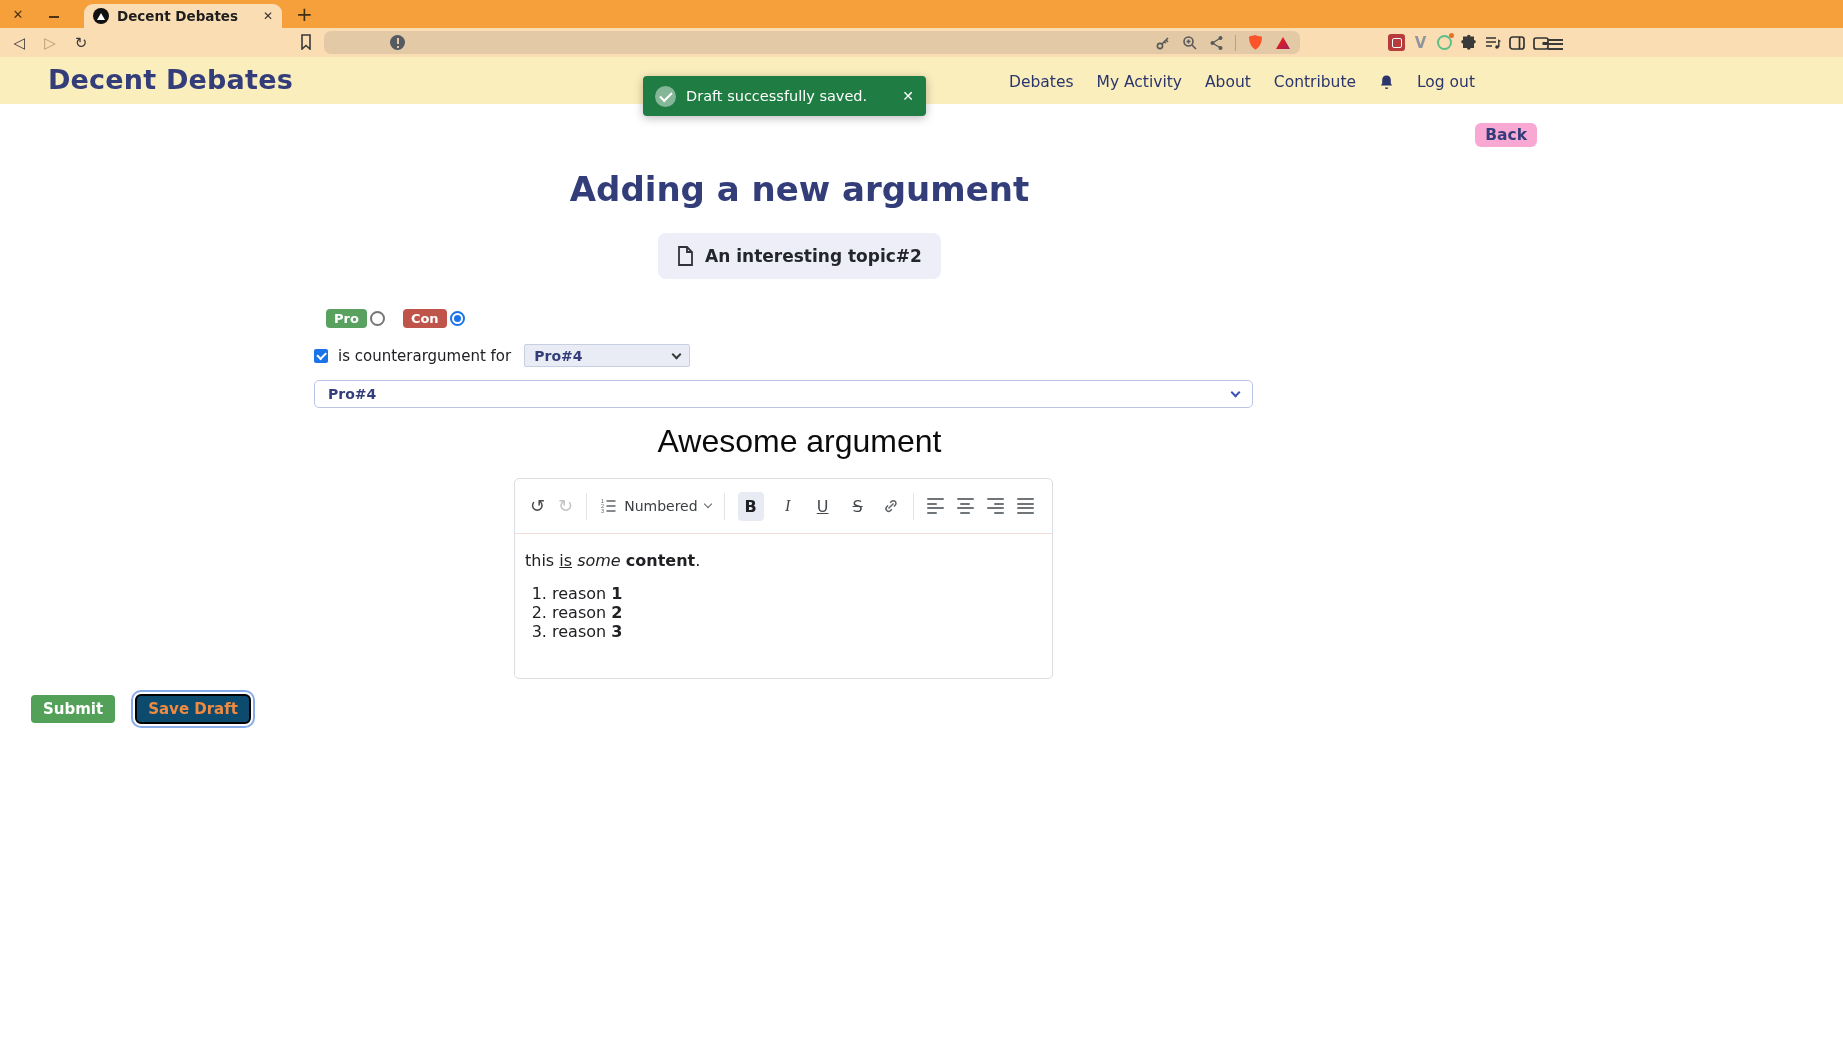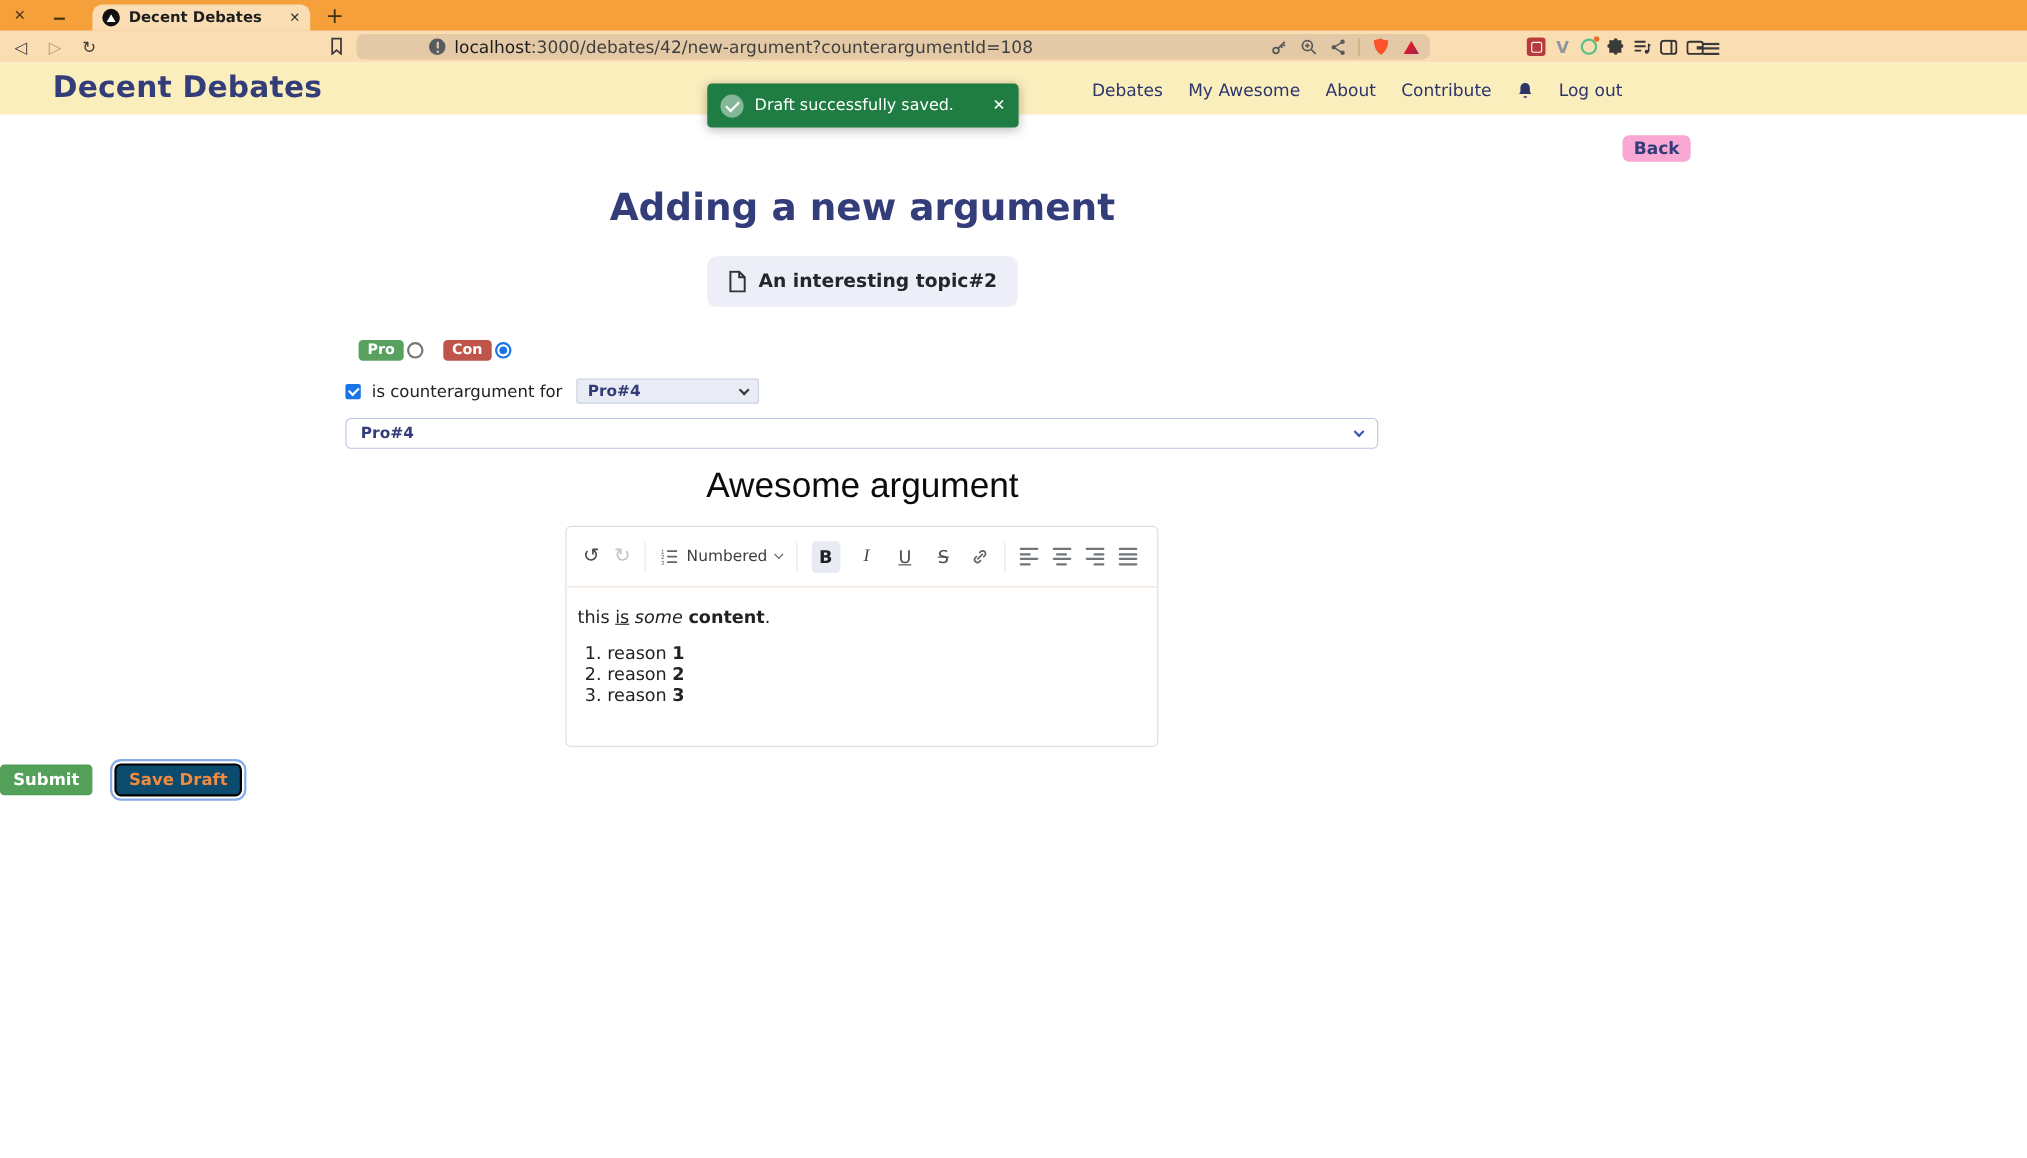--- a/index.html
+++ b/index.html
@@ -54,21 +54,21 @@
   .nav-link { font-size:15.5px; color:#2B356B; white-space:nowrap; }
 
   .toast { position:absolute; left:643px; top:19px; width:283px; height:40px; background:#1F7C42; border-radius:4px; box-shadow:0 2px 10px rgba(0,0,0,.28); display:flex; align-items:center; padding:0 12px; gap:10px; z-index:5; }
   .toast-check { width:21px; height:21px; border-radius:50%; background:rgba(255,255,255,.45); position:relative; flex:none; }
   .toast-check::after { content:""; position:absolute; left:5px; top:6px; width:10px; height:5px; border-left:2px solid #fff; border-bottom:2px solid #fff; transform:rotate(-45deg); }
   .toast-msg { color:#fff; font-size:14.5px; }
   .toast-close { margin-left:auto; color:#fff; font-size:14px; }
 
   .back-btn { position:absolute; right:306px; top:66px; background:#f9a8d4; color:#333D79; font-weight:bold; font-size:15.5px; padding:3px 10px; border-radius:6px; border:none; font-family:inherit; }
 
-  .content-center { position:absolute; left:0; width:1568px; text-align:center; }
+  .content-center { position:absolute; left:0; width:1568px; text-align:center;padding-left:31px; }
   .page-heading { top:112px; font-size:34px; font-weight:bold; color:#333D79; }
 
   .topic-wrap { top:176px; display:flex; justify-content:center; }
   .topic-card { display:inline-flex; align-items:center; gap:11px; background:#EDEEF7; border-radius:8px; padding:13px 19px; }
   .topic-label { font-size:17px; font-weight:bold; color:#23262B; }
 
   .stance-row { position:absolute; left:326px; top:252px; display:flex; align-items:center; }
   .badge { color:#fff; font-weight:bold; font-size:13px; padding:2px 8px; border-radius:4px; }
   .badge.pro { background:#58A15F; }
   .badge.con { background:#BE544A; }
@@ -160,21 +160,20 @@
       <div class="ng dim">▷</div>
       <div class="ng">↻</div>
     </div>
     <div class="bookmark-btn">
       <svg width="12" height="16" viewBox="0 0 12 16">
           <path d="M2 1h8v14l-4-3.5L2 15z" fill="none" stroke="#3A3A3A" stroke-width="1.6"></path>
         </svg>
     </div>
     <div class="urlbar">
       <div class="site-info"></div>
-      <div class="url-text"><span class="url-host">localhost</span><span class="url-rest">:3000/debates/42/new-argument?counterargumentId=108</span></div>
       <div class="urlbar-right">
         <svg width="16" height="16" viewBox="0 0 16 16">
             <circle cx="5" cy="11" r="2.6" fill="none" stroke="#5A5A5A" stroke-width="1.6"></circle>
             <path d="M7.2 8.8L13 3M11 5l2 2M9.3 6.7l1.6 1.6" stroke="#5A5A5A" stroke-width="1.6" fill="none"></path>
           </svg>
         <svg width="16" height="16" viewBox="0 0 16 16">
             <circle cx="6.5" cy="6.5" r="4.5" fill="none" stroke="#5A5A5A" stroke-width="1.6"></circle>
             <path d="M10 10l4 4M4.5 6.5h4M6.5 4.5v4" stroke="#5A5A5A" stroke-width="1.6"></path>
           </svg>
         <svg width="15" height="16" viewBox="0 0 15 16">
@@ -235,21 +234,21 @@
         <i></i>
       </div>
   </div>
 
   <div class="app">
 
     <div class="app-header">
       <div class="logo">Decent Debates</div>
       <div class="app-nav">
         <div class="nav-link">Debates</div>
-        <div class="nav-link">My Awesome</div>
+        <div class="nav-link">My Activity</div>
         <div class="nav-link">About</div>
         <div class="nav-link">Contribute</div>
         <svg width="15" height="17" viewBox="0 0 15 17">
             <path d="M7.5 1.5c-2.8 0-4.3 2-4.3 4.5v3.2L2 11.5h11l-1.2-2.3V6c0-2.5-1.5-4.5-4.3-4.5z" fill="#2B356B"></path>
             <path d="M6 13.5a1.6 1.6 0 003.2 0z" fill="#2B356B"></path>
           </svg>
         <div class="nav-link">Log out</div>
       </div>
     </div>
 

